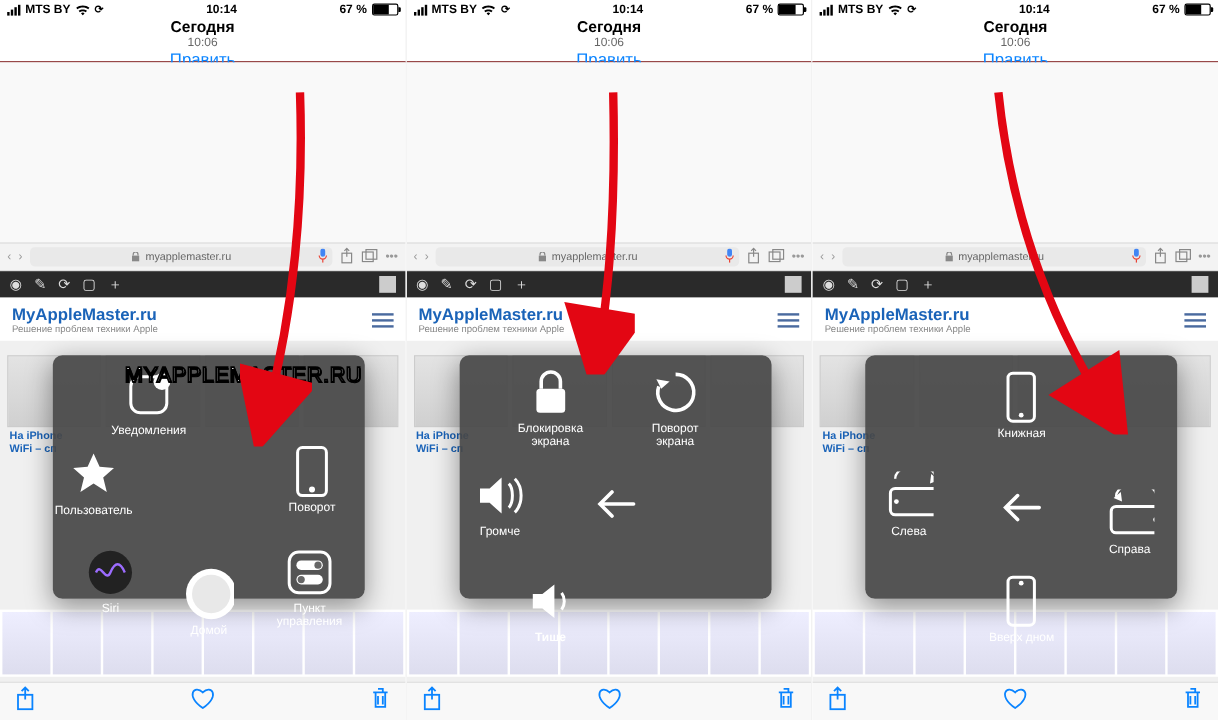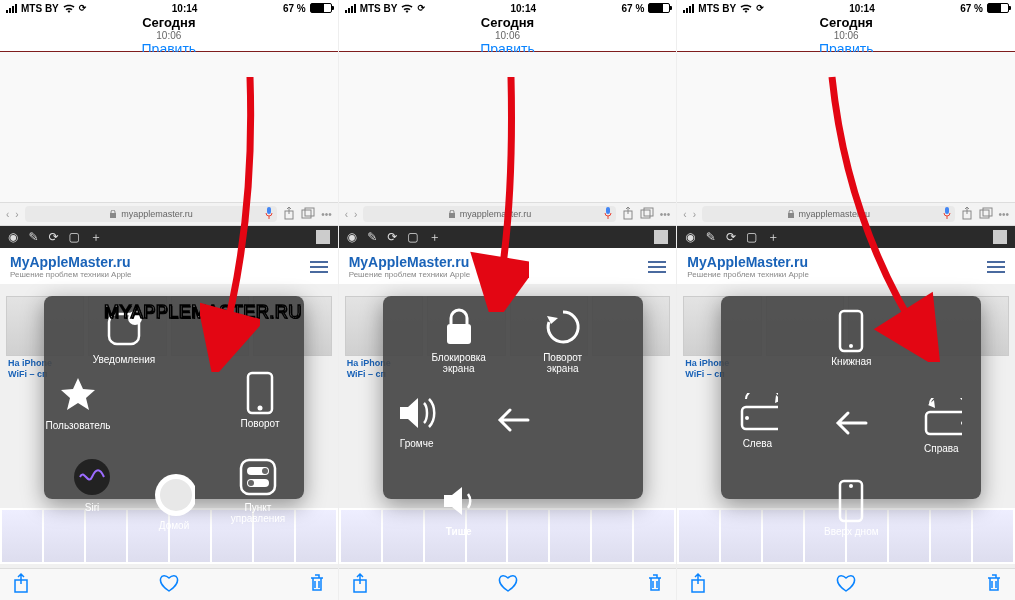--- a/index.html
+++ b/index.html
@@ -569,21 +569,21 @@
             </div>
         <div class="at-lbl">Слева</div>
       </div>
       <div class="at-item" style="left:90px; top:106px;">
         <div class="at-icon">
               <svg width="34" height="26">
                 <path d="M32 13H6M14 3 4 13l10 10" stroke="#fff" stroke-width="3" fill="none" stroke-linecap="round"></path>
               </svg>
             </div>
       </div>
-      <div class="at-item" style="left:180px; top:101px;">
+      <div class="at-item" style="left:180px; top:111px;">
         <div class="at-icon">
               <svg width="54" height="40">
                 <path d="M44 6a12 8 0 0 0 -34 0" stroke="#fff" stroke-width="2" fill="none"></path>
                 <path d="M14 2l-6 5 7 3z" fill="#fff"></path>
                 <rect x="6" y="14" width="42" height="22" rx="4" fill="none" stroke="#fff" stroke-width="2.5"></rect>
                 <circle cx="43" cy="25" r="2" fill="#fff"></circle>
               </svg>
             </div>
         <div class="at-lbl">Справа</div>
       </div>

